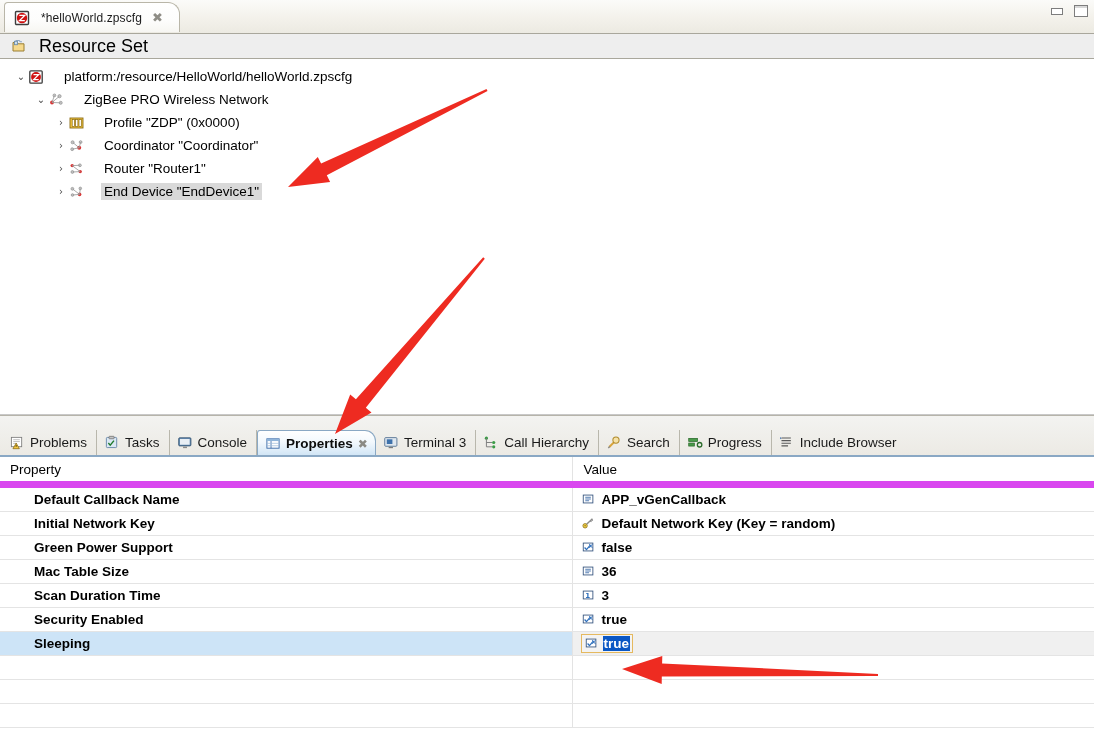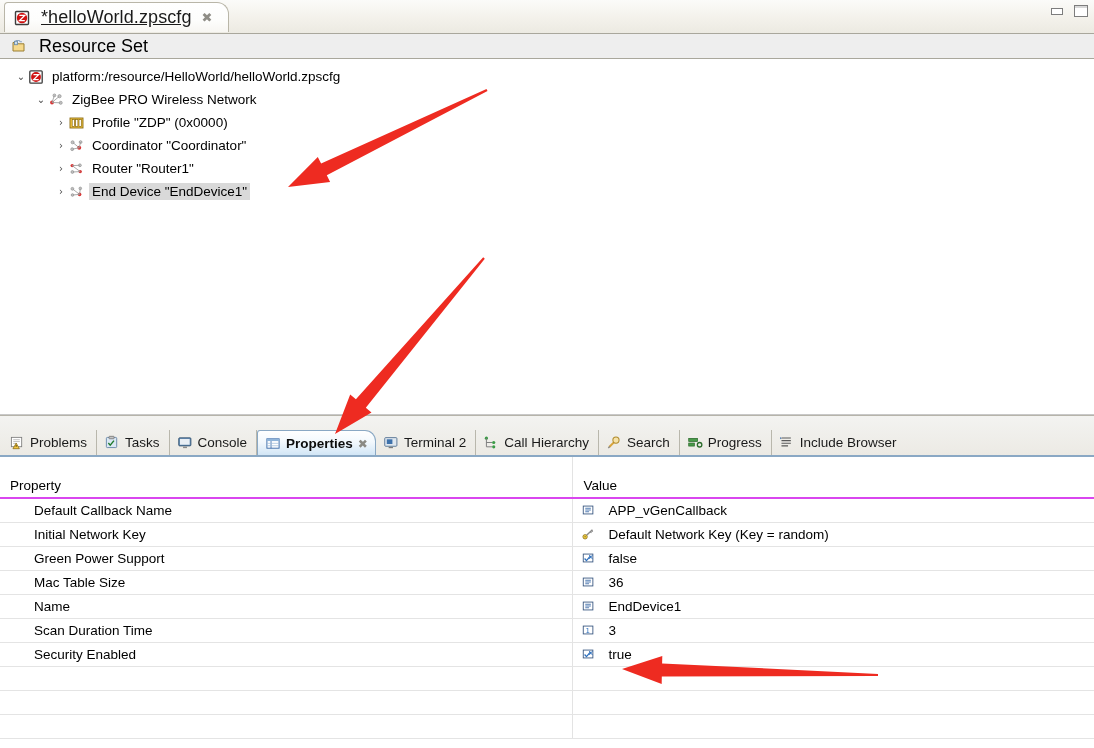--- a/index.html
+++ b/index.html
@@ -21,21 +21,21 @@
   }
   .editor-tab{
     position:absolute;left:4px;top:2px;height:30px;
     display:flex;align-items:center;gap:6px;
     padding:0 16px 0 9px;
     background:linear-gradient(to bottom,#ffffff 0%,#fdfdfc 60%,#f7f6f2 100%);
     border:1px solid #b9b6a8;border-bottom:none;
     border-radius:4px 12px 0 0;
     box-sizing:border-box;
   }
-  .editor-tab .tab-title{font-size:18px;color:#1a1a1a;letter-spacing:.1px;text-decoration:underline;}
+  .editor-tab .tab-title{font-size:12px;color:#1a1a1a;letter-spacing:.1px;}
   .tab-close{
     font-size:13px;color:#8f8d86;margin-left:4px;line-height:1;
     font-family:"DejaVu Sans",sans-serif;
   }
   .win-btns{
     position:absolute;right:6px;top:5px;display:flex;gap:10px;align-items:center;
   }
   .win-btn{width:14px;height:12px;position:relative;}
   .win-min{border:1px solid #8b8b8b;border-width:0 0 0 0;}
   .win-min::after{content:"";position:absolute;left:1px;right:1px;top:3px;height:5px;border:1px solid #7d7d7d;background:#fff;}
@@ -51,21 +51,21 @@
 
   
   .tree{
     position:relative;height:356px;background:#ffffff;overflow:hidden;
     padding-top:6px;box-sizing:border-box;
     border-bottom:1px solid #c8c8c8;
   }
   .tree-row{height:23px;display:flex;align-items:center;font-size:13.5px;white-space:nowrap;}
   .tw{display:inline-block;width:14px;text-align:center;color:#4a4a4a;font-size:10px;flex:none;}
   .tw.c{font-family:"DejaVu Sans",sans-serif;}
-  .tree-label{padding:1px 3px;}
+  .tree-label{padding:1px 3px;margin-left:12px;}
   .tree-label.selected{background:#d9d9d9;}
   .ticon{width:17px;height:16px;flex:none;margin-right:4px;display:inline-block;position:relative;}
 
   
   .view-tabstrip{
     position:relative;height:40px;
     background:linear-gradient(to bottom,#f3f3f1 0%,#eceae4 100%);
     border-top:1px solid #b6b4aa;
     display:flex;align-items:flex-end;
     padding-left:2px;
@@ -93,36 +93,36 @@
   
   .prop-panel{
     position:relative;background:#ffffff;height:304px;box-sizing:border-box;
     border-top:2px solid #8aa8c4;
   }
   .prop-table{width:100%;border-collapse:collapse;table-layout:fixed;}
   .prop-table col.c1{width:572px;}
   .prop-table col.c2{width:522px;}
   .prop-table th{
     font-weight:normal;text-align:left;font-size:13.5px;
-    height:24px;padding:16px 0 0 10px;
-    background:#ffffff;border-bottom:2px solid #d946ef;
+    height:24px;padding:0 0 0 10px;
+    background:#ffffff;border-bottom:7px solid #d946ef;
     color:#000;
   }
   .prop-table th.vcol{padding-left:11px;border-left:1px solid #e3e3e3;}
   .prop-table td{
     height:23px;font-size:13.5px;padding:0;
     border-bottom:1px solid #e4e4e4;
-    vertical-align:middle;overflow:hidden;white-space:nowrap;
+    vertical-align:middle;overflow:hidden;white-space:nowrap;font-weight:bold;
   }
   td.pname{padding-left:34px;}
   td.pval{padding-left:8px;border-left:1px solid #e3e3e3;}
   tr.selected td.pname{background:#cde4f7;}
   tr.selected td.pval{background:#f0f0f0;}
   tr.blank td{border-bottom:1px solid #e4e4e4;}
-  .val-wrap{display:flex;align-items:center;gap:12px;}
+  .val-wrap{display:flex;align-items:center;gap:5px;}
   .cell-editor{
     display:inline-flex;align-items:center;gap:3px;
     background:#f3f3f3;border:1px solid #e5b95f;
     padding:0 2px;height:19px;box-sizing:border-box;
   }
   .sel-text{background:#0b57c4;color:#ffffff;padding:0 1px;}
 
   
   .arrows{position:absolute;left:0;top:0;width:1094px;height:748px;pointer-events:none;}
 </style>
@@ -269,21 +269,21 @@
           </svg></span>
         <span class="vt-label">Properties</span>
         <span class="vt-close">✖</span>
       </div>
       <div class="view-tab">
         <span class="vicon"><svg width="16" height="15" viewBox="0 0 17 16">
             <rect x="1.8" y="2.8" width="13" height="9.2" rx="1" fill="#dfe7ef" stroke="#4a6a8c" stroke-width=".9"></rect>
             <rect x="4" y="4.6" width="6" height="5" fill="#3f72ab"></rect>
             <path d="M6 13.4h4.6" stroke="#7a7a7a" stroke-width="1.3"></path>
           </svg></span>
-        <span class="vt-label">Terminal 2</span>
+        <span class="vt-label">Terminal 3</span>
       </div>
       <div class="view-tab">
         <span class="vicon"><svg width="16" height="15" viewBox="0 0 17 16">
             <circle cx="3.6" cy="3.4" r="1.7" fill="#3a9b46"></circle>
             <circle cx="11.4" cy="8" r="1.7" fill="#3a9b46"></circle>
             <circle cx="11.4" cy="12.6" r="1.7" fill="#3a9b46"></circle>
             <path d="M3.6 3.4v9.2h6M3.6 8h6" stroke="#7a7a7a" stroke-width="1" fill="none"></path>
           </svg></span>
         <span class="vt-label">Call Hierarchy</span>
       </div>
@@ -370,32 +370,20 @@
               <span class="val-wrap">
                 <span class="vicon"><svg width="15" height="14" viewBox="0 0 17 16">
                     <rect x="2.5" y="3.5" width="11" height="9" fill="#fff" stroke="#36557f" stroke-width="1"></rect>
                     <path d="M4.8 6h6.4M4.8 8h6.4M4.8 10h4.4" stroke="#3a6aa8" stroke-width="1"></path>
                   </svg></span>
                 <span>36</span>
               </span>
             </td>
           </tr>
           <tr>
-            <td class="pname">Name</td>
-            <td class="pval">
-              <span class="val-wrap">
-                <span class="vicon"><svg width="15" height="14" viewBox="0 0 17 16">
-                    <rect x="2.5" y="3.5" width="11" height="9" fill="#fff" stroke="#36557f" stroke-width="1"></rect>
-                    <path d="M4.8 6h6.4M4.8 8h6.4M4.8 10h4.4" stroke="#3a6aa8" stroke-width="1"></path>
-                  </svg></span>
-                <span>EndDevice1</span>
-              </span>
-            </td>
-          </tr>
-          <tr>
             <td class="pname">Scan Duration Time</td>
             <td class="pval">
               <span class="val-wrap">
                 <span class="vicon"><svg width="15" height="14" viewBox="0 0 17 16">
                     <rect x="2.5" y="3.5" width="11" height="9" fill="#fff" stroke="#36557f" stroke-width="1"></rect>
                     <text x="7.6" y="11.2" font-family="DejaVu Sans" font-size="8" fill="#2d6fbd" text-anchor="middle">1</text>
                   </svg></span>
                 <span>3</span>
               </span>
             </td>
@@ -405,20 +393,31 @@
             <td class="pval">
               <span class="val-wrap">
                 <span class="vicon"><svg width="15" height="14" viewBox="0 0 17 16">
                     <rect x="2.5" y="3.5" width="11" height="9" fill="#fff" stroke="#36557f" stroke-width="1"></rect>
                     <path d="M4 8.6l2.2 2.4 4.6-5.4" stroke="#2d6fbd" stroke-width="1.5" fill="none"></path>
                     <path d="M9.3 4.6l3.8 4.6M13.1 4.6l-3.8 4.6" stroke="#2d6fbd" stroke-width="1"></path>
                   </svg></span>
                 <span>true</span>
               </span>
             </td>
+          </tr>
+          <tr class="selected">
+            <td class="pname">Sleeping</td>
+            <td class="pval"><span class="cell-editor">
+                <span class="vicon"><svg width="15" height="14" viewBox="0 0 17 16">
+                    <rect x="2.5" y="3.5" width="11" height="9" fill="#fff" stroke="#36557f" stroke-width="1"></rect>
+                    <path d="M4 8.6l2.2 2.4 4.6-5.4" stroke="#2d6fbd" stroke-width="1.5" fill="none"></path>
+                    <path d="M9.3 4.6l3.8 4.6M13.1 4.6l-3.8 4.6" stroke="#2d6fbd" stroke-width="1"></path>
+                  </svg></span>
+                <span class="sel-text">true</span>
+              </span></td>
           </tr>
           <tr class="blank">
             <td class="pname">&nbsp;</td>
             <td class="pval">&nbsp;</td>
           </tr>
           <tr class="blank">
             <td class="pname">&nbsp;</td>
             <td class="pval">&nbsp;</td>
           </tr>
           <tr class="blank">

